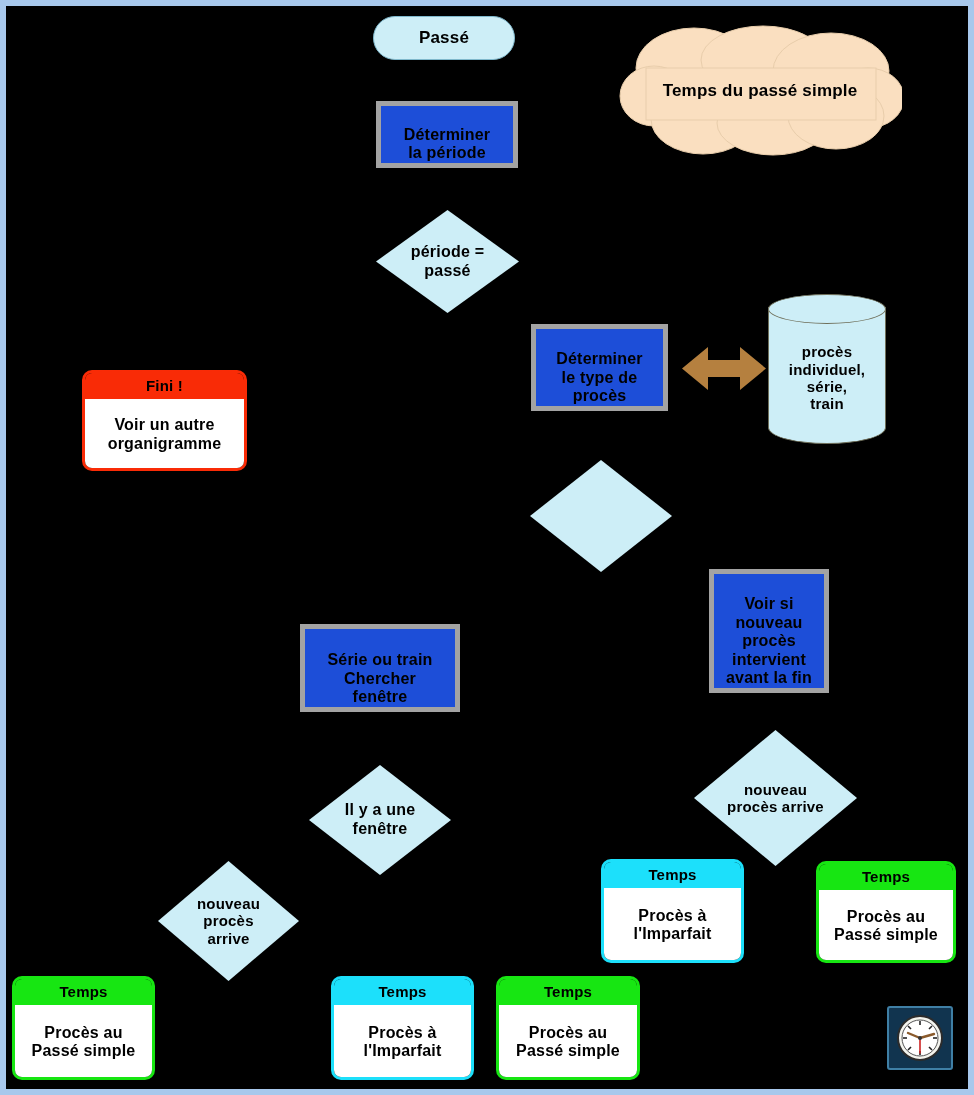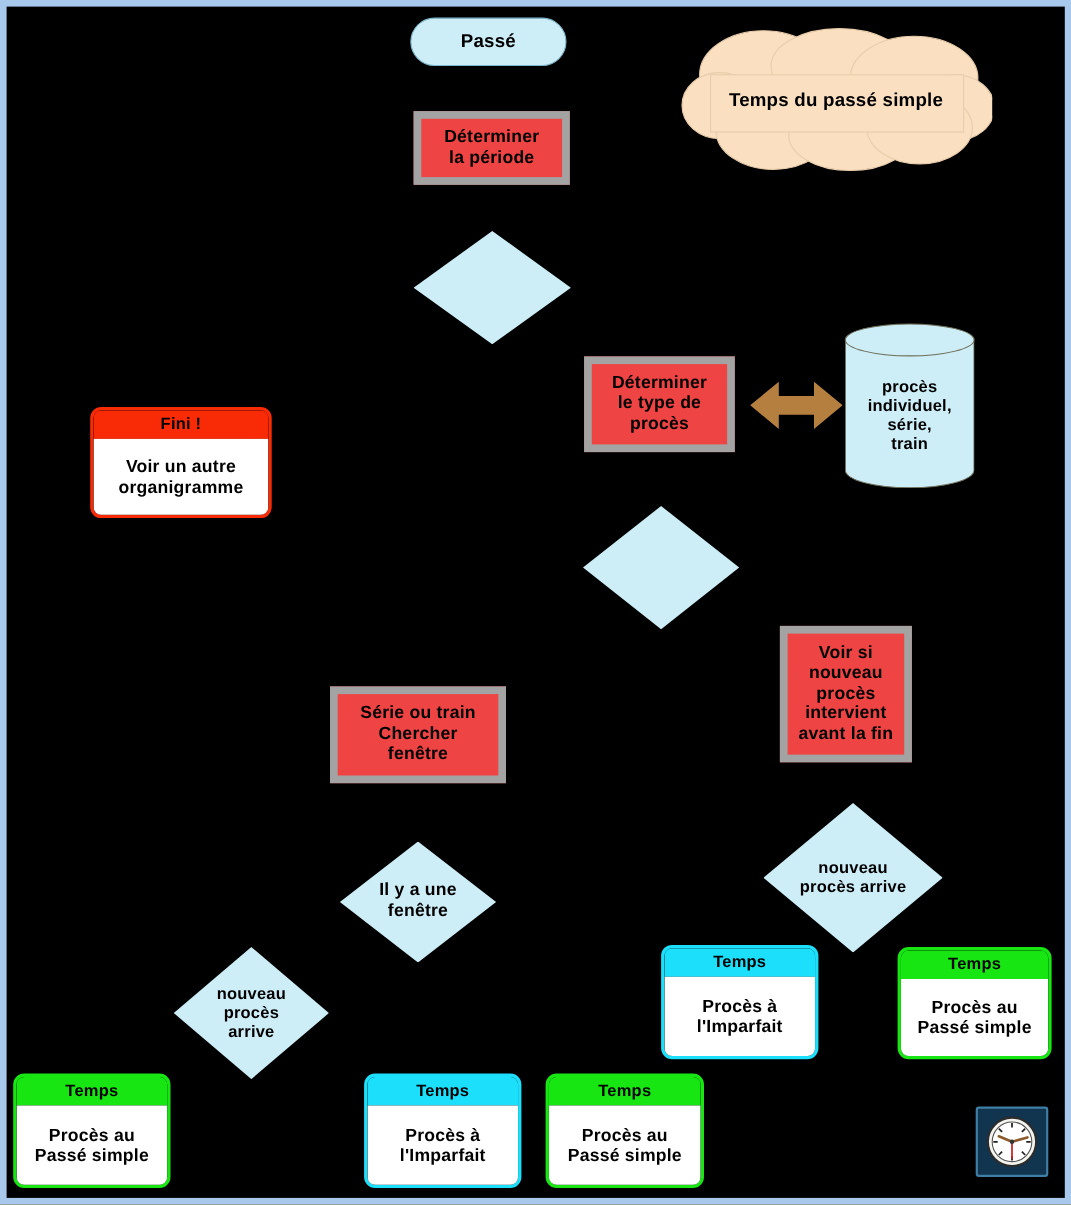--- a/index.html
+++ b/index.html
@@ -28,22 +28,23 @@
     justify-content: center;
     text-align: center;
     color: #000000;
     font-weight: bold;
     line-height: 1.16;
     letter-spacing: 0.2px;
   }
 
   
   .proc {
-    background: #ef4444;
-    border: 7px solid #a3a3a3;
+    background: #1d4ed8;
+    border: 5px solid #a3a3a3;
+    align-items: flex-end;
   }
 
   
   .oval {
     background: #cdeef7;
     border: 1px solid #7fb8cc;
     border-radius: 999px;
   }
 
   
@@ -185,20 +186,21 @@
         <ellipse cx="155" cy="99" rx="56" ry="32"></ellipse>
         <ellipse cx="218" cy="92" rx="48" ry="33"></ellipse>
         <rect x="28" y="44" width="230" height="52"></rect>
       </g>
     </svg>
     <span class="cloud-text">Temps du passé simple</span>
   </div>
 
   <div class="node diamond" style="left:370px; top:204px; width:143px; height:103px; font-size:16px;">
     <span class="dshape"></span>
+    <span class="dtext">période =<br>passé</span>
   </div>
 
   <div class="node proc" style="left:525px; top:318px; width:137px; height:87px; font-size:16px;">
     <span>Déterminer<br>le type de<br>procès</span>
   </div>
 
   <div class="dbl-arrow" style="left:676px; top:339px; width:84px; height:47px;">
     <svg viewBox="0 0 84 47" preserveAspectRatio="none">
       <polygon points="0,23.5 26,2 26,15 58,15 58,2 84,23.5 58,45 58,32 26,32 26,45" fill="#b5803f"></polygon>
     </svg>

